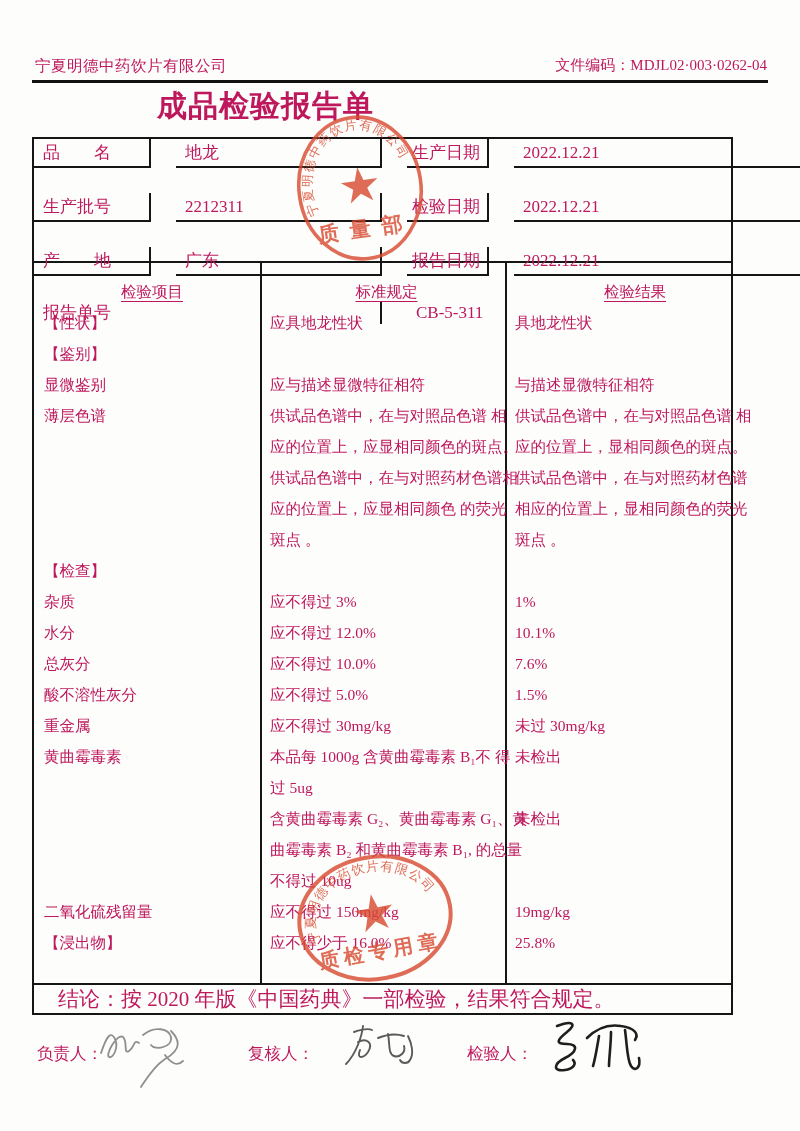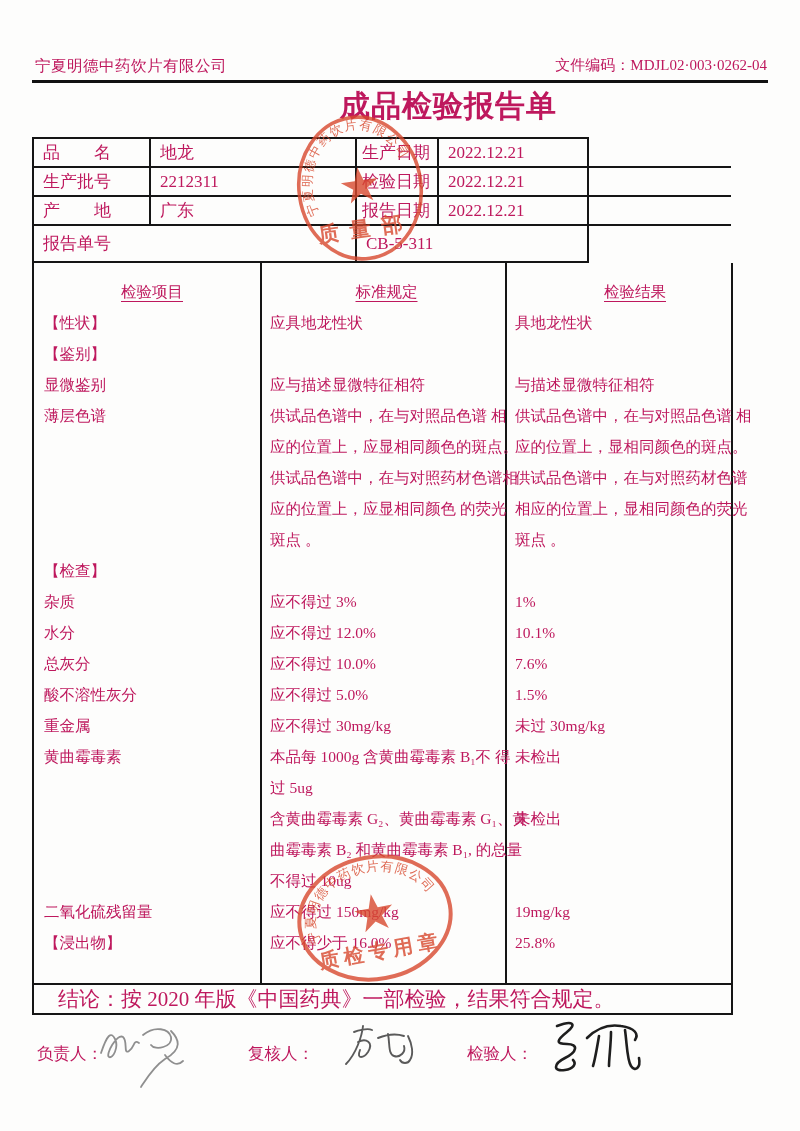--- a/index.html
+++ b/index.html
@@ -4,27 +4,27 @@
 <style>
   html,body{margin:0;padding:0;background:#ffffff;}
   .page{
     position:relative;width:800px;height:1131px;background:#fdfdfc;
     font-family:"Liberation Serif","DejaVu Serif",serif;color:#be185d;overflow:hidden;
   }
   
   .company{position:absolute;left:35px;top:56px;font-size:15.5px;letter-spacing:.5px;}
   .filecode{position:absolute;right:33px;top:56px;font-size:15px;}
   .header-rule{position:absolute;left:32px;top:80px;width:736px;height:2.5px;background:#111;}
-  .doc-title{position:absolute;left:157px;top:86px;width:400px;text-align:right;
+  .doc-title{position:absolute;left:157px;top:86px;width:400px;text-align:left;
     font-size:30px;font-weight:bold;letter-spacing:1px;}
   
-  .info-table{position:absolute;left:32px;top:137px;width:557px;height:126px;
+  .info-table{position:absolute;left:32px;top:137px;width:701px;height:126px;
     border:2px solid #151515;box-sizing:border-box;display:grid;
     grid-template-columns:117px 206px 82px 292px;grid-template-rows:29px 29px 29px 1fr;
-    font-size:17px;}
+    font-size:17px;gap:25px;}
   .ic{border-right:2px solid #151515;border-bottom:2px solid #151515;
     display:flex;align-items:center;padding-left:9px;box-sizing:border-box;white-space:nowrap;overflow:visible;}
   .ic.nr{border-right:none;}
   .ic.nb{border-bottom:none;}
   .ic.dl{padding-left:5px;}
   .span2{grid-column:span 2;}
   
   .main-table{position:absolute;left:32px;top:263px;width:701px;height:720px;
     border-left:2px solid #151515;border-right:2px solid #151515;box-sizing:border-box;
     padding-top:13px;font-size:15.5px;}

